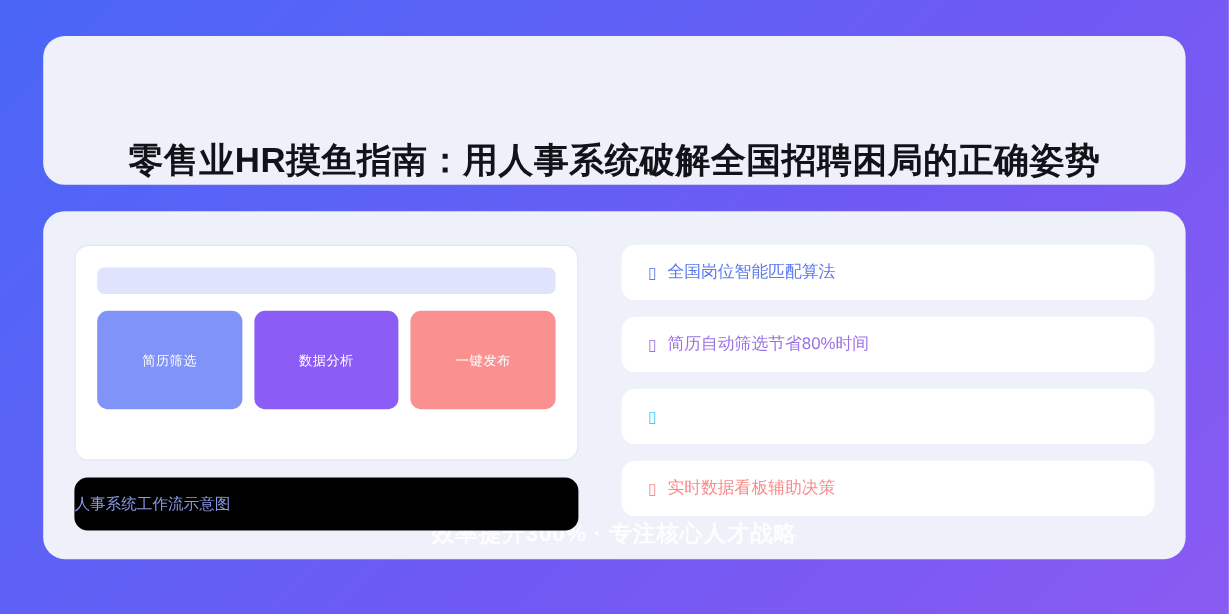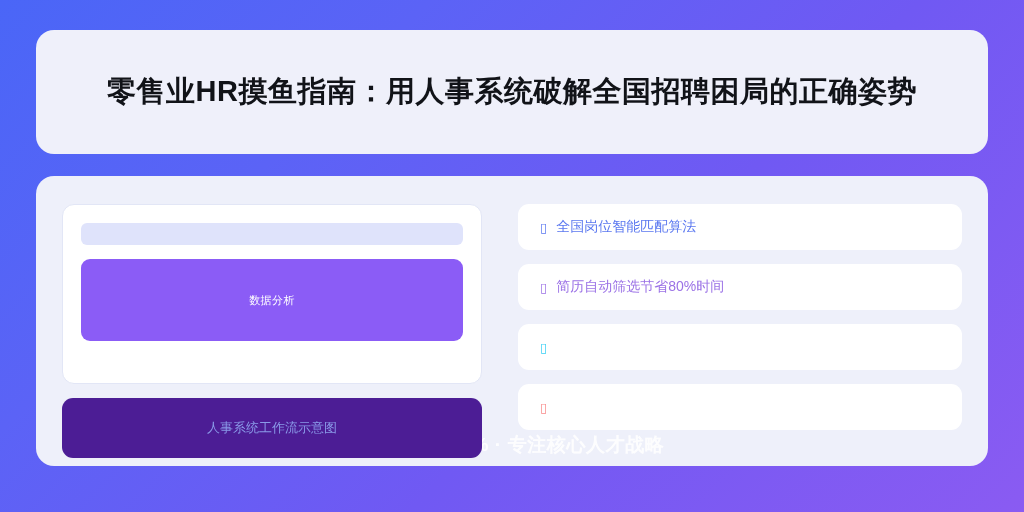--- a/index.html
+++ b/index.html
@@ -19,21 +19,21 @@
   
   .title-card {
     position: absolute;
     left: 36px;
     top: 30px;
     width: 952px;
     height: 124px;
     background: #eff0fa;
     border-radius: 18px;
     display: flex;
-    align-items: center;
+    align-items: flex-end;
     justify-content: center;
   }
 
   .title-text {
     font-size: 29px;
     font-weight: bold;
     color: #111318;
     letter-spacing: 0.5px;
     white-space: nowrap;
   }
@@ -94,26 +94,25 @@
     display: flex;
     align-items: center;
     justify-content: center;
     color: #ffffff;
     font-size: 11px;
     letter-spacing: 0.4px;
   }
 
   .caption-card {
     margin-top: 14px;
-    background: #4c1d95;
+    background: #000000;
     border-radius: 11px;
-    height: 60px;
-    display: flex;
-    align-items: center;
-    justify-content: center;
+    height: 44px;
+    display: flex;
+    align-items: center;
     position: relative;
     z-index: 3;
   }
 
   .caption-text {
     font-size: 13px;
     color: #8a9ae8;
   }
 
   
@@ -173,23 +172,29 @@
 </div>
 
 <div class="body-card">
   <div class="panels">
 
     <div class="left-panel">
 
       <div class="diagram-box">
         <div class="placeholder-bar"></div>
         <div class="step-row">
+          <div class="step" style="background:#7f93f8">
+            <span>简历筛选</span>
+          </div>
           <div class="step" style="background:#8b5cf6">
             <span>数据分析</span>
           </div>
+          <div class="step" style="background:#fa9090">
+            <span>一键发布</span>
+          </div>
         </div>
       </div>
 
       <div class="caption-card">
         <span class="caption-text">人事系统工作流示意图</span>
       </div>
 
     </div>
 
     <div class="right-panel">
@@ -203,20 +208,21 @@
         <span class="bullet-icon">▯</span>
         <span>简历自动筛选节省80%时间</span>
       </div>
 
       <div class="feature-item" style="color:#3ad0f5">
         <span class="bullet-icon">▯</span>
       </div>
 
       <div class="feature-item" style="color:#f98b8b">
         <span class="bullet-icon">▯</span>
+        <span>实时数据看板辅助决策</span>
       </div>
 
     </div>
 
   </div>
 </div>
 
 <div class="footer-strip">
   <div class="footer-text">效率提升300% · 专注核心人才战略</div>
 </div>

